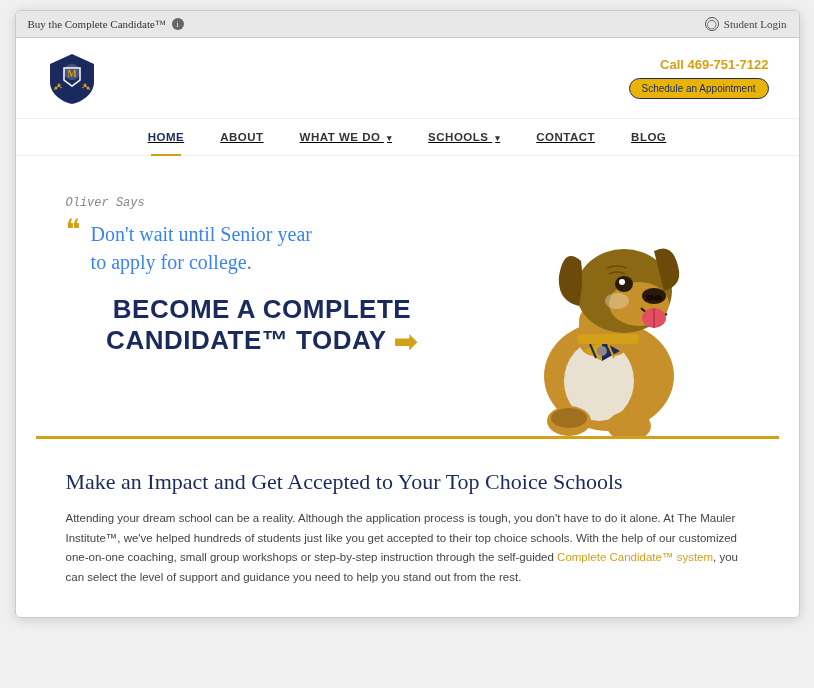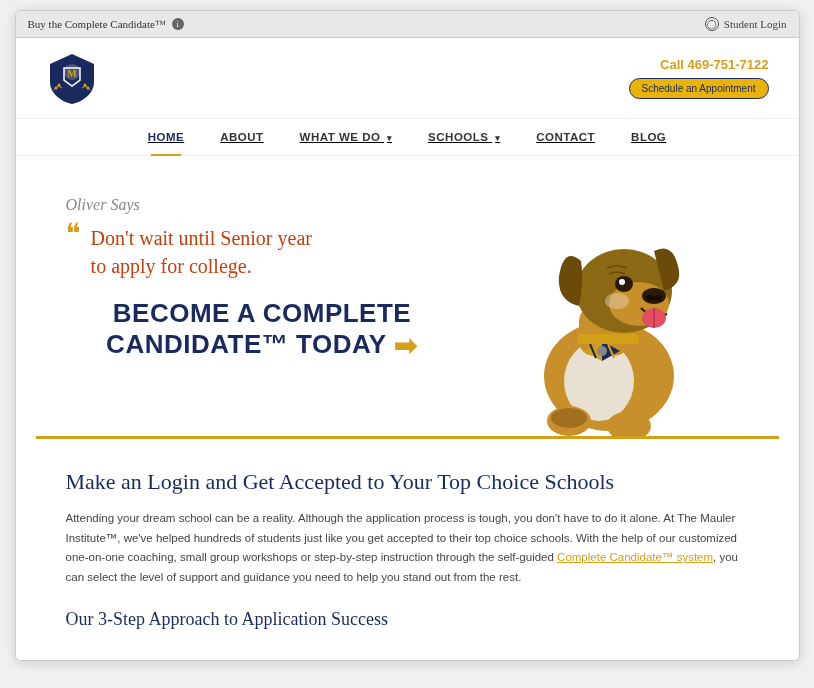--- a/index.html
+++ b/index.html
@@ -176,39 +176,39 @@
       overflow: hidden;
     }
     .hero-text {
       flex: 1;
       padding-top: 10px;
       z-index: 2;
     }
     .oliver-says {
       font-style: italic;
       color: #888;
-      font-size: 16px;
+      font-size: 12px;
       margin-bottom: 10px;
-      font-family: Liberation Serif, serif;
+      font-family: Liberation Mono, monospace;
     }
     .quote-block {
       display: flex;
       align-items: flex-start;
       gap: 10px;
       margin-bottom: 18px;
     }
     .quote-icon {
       font-size: 28px;
       color: #d4a017;
       line-height: 1;
       margin-top: -4px;
     }
     .quote-text {
       font-size: 20px;
-      color: #c2410c;
+      color: #3b82f6;
       font-family: Georgia, serif;
       line-height: 1.4;
       font-weight: normal;
     }
     .cta-text {
       font-size: 26px;
       font-weight: 900;
       color: #1a2a5e;
       font-family: Arial, sans-serif;
       line-height: 1.2;
@@ -249,21 +249,20 @@
       color: #444;
       line-height: 1.7;
       font-family: Arial, sans-serif;
     }
     .section-body strong {
       font-weight: normal;
       text-align: center;
     }
     .link-text {
       color: #d4a017;
-      text-decoration: underline;
     }
     .subsection-title {
       font-size: 18px;
       color: #1a2a5e;
       font-family: Georgia, serif;
       margin-top: 22px;
       font-weight: normal;
     }
   </style>
 </head>
@@ -382,20 +381,19 @@
 
           <path d="M140 88 Q148 84 156 88" stroke="#6B4A0A" stroke-width="1.5" fill="none"></path>
           <path d="M138 82 Q148 78 158 82" stroke="#6B4A0A" stroke-width="1.5" fill="none"></path>
         </svg>
       </div>
     </div>
 
     <div class="gold-divider"></div>
 
     <div class="section">
-      <h2 class="section-title">Make an Login and Get Accepted to Your Top Choice Schools</h2>
+      <h2 class="section-title">Make an Impact and Get Accepted to Your Top Choice Schools</h2>
       <p class="section-body">
         <span>Attending your dream school </span><strong>can</strong><span> be a reality. Although the application process is tough, you don't have to do it alone. At The Mauler Institute™, we've helped hundreds of students just like you get accepted to their top choice schools. With the help of our customized one-on-one coaching, small group workshops or step-by-step instruction through the self-guided </span><a class="link-text">Complete Candidate™ system</a><span>, you can select the level of support and guidance you need to help you stand out from the rest.</span>
       </p>
-      <h3 class="subsection-title">Our 3-Step Approach to Application Success</h3>
     </div>
   </div>
 </div>
 
 </body></html>

